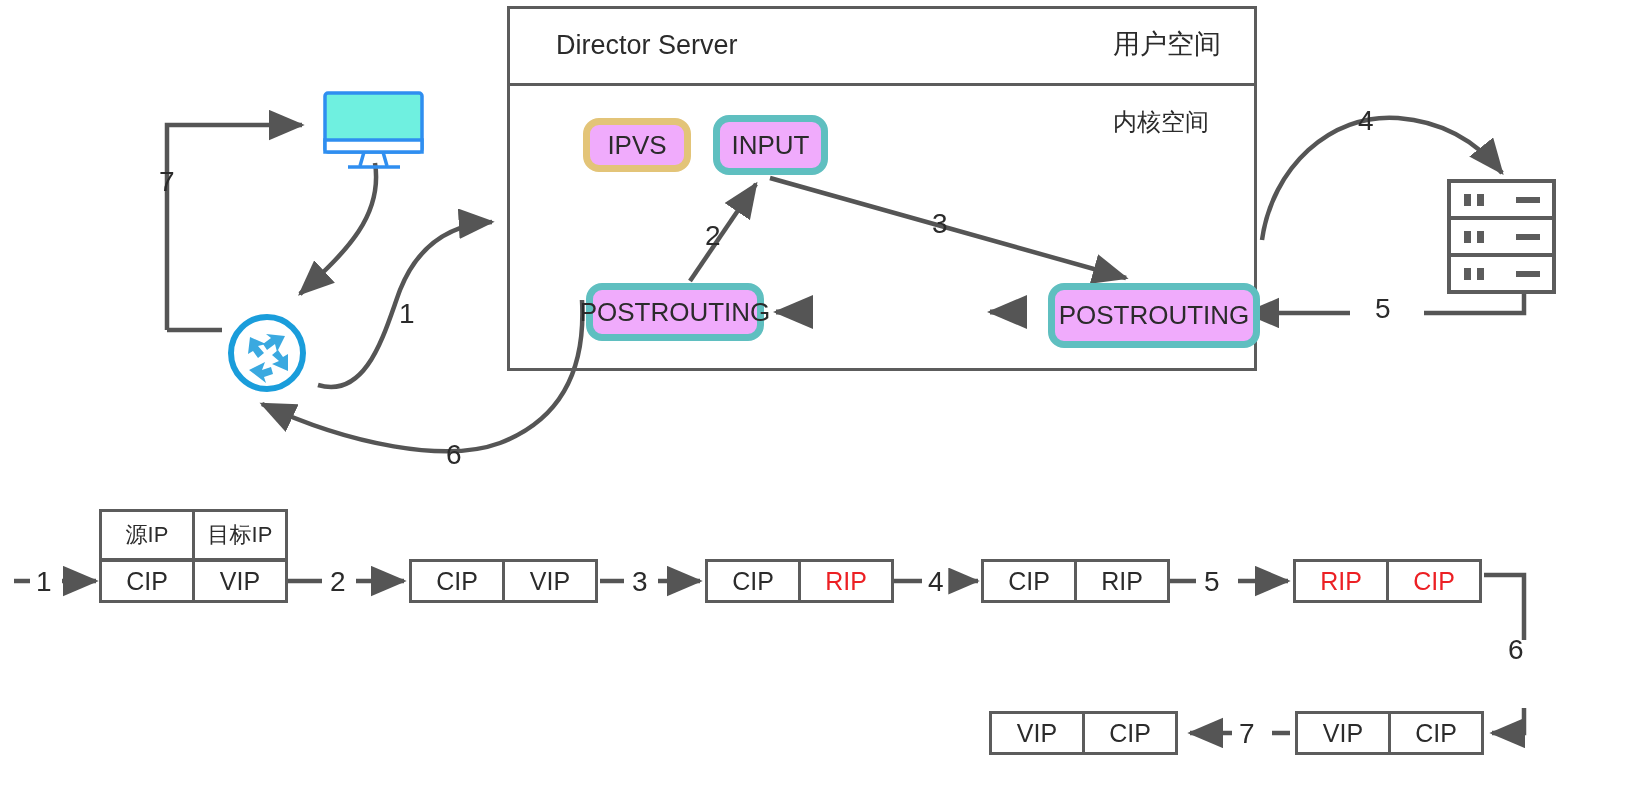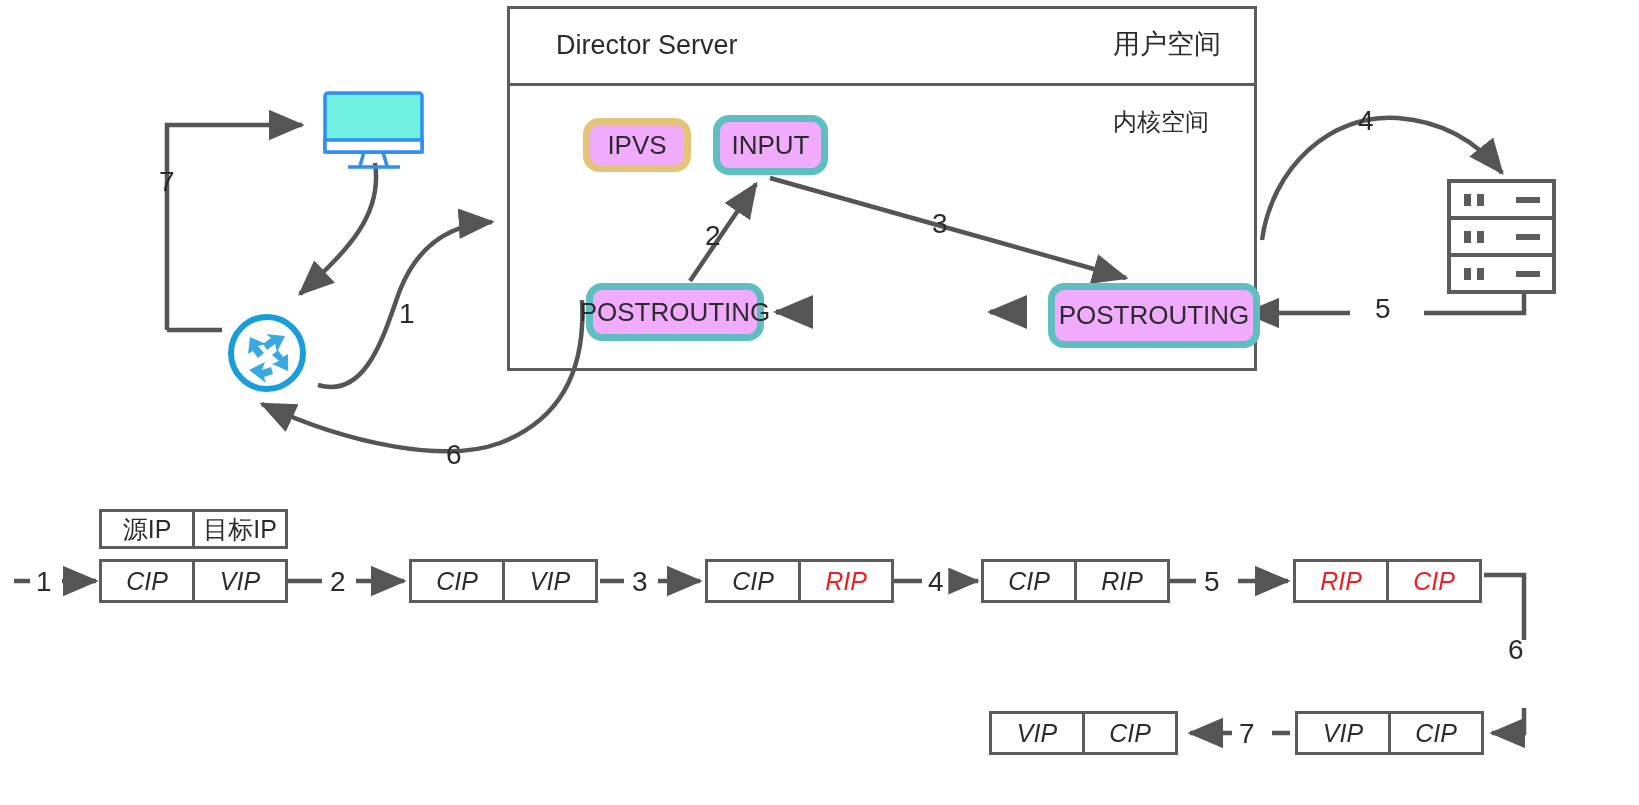--- a/index.html
+++ b/index.html
@@ -87,21 +87,20 @@
   .n4 { left: 1358px; top: 107px; }
   .n5 { left: 1375px; top: 295px; }
   .n6 { left: 446px;  top: 441px; }
   .n7 { left: 159px;  top: 168px; }
 
   
   .pkt {
     position: absolute;
     display: flex;
     box-sizing: border-box;
-    font-style: italic;
   }
   .pkt .cell {
     box-sizing: border-box;
     border: 3px solid #5c5c5c;
     margin-left: -3px;
     display: flex;
     align-items: center;
     justify-content: center;
     font-size: 25px;
     color: #2b2b2b;
@@ -115,24 +114,24 @@
     display: flex;
     box-sizing: border-box;
   }
   .hdr .cell {
     box-sizing: border-box;
     border: 3px solid #5c5c5c;
     margin-left: -3px;
     display: flex;
     align-items: center;
     justify-content: center;
-    font-size: 25px;
+    font-size: 22px;
     color: #2b2b2b;
     background: #ffffff;
-    height: 40px;
+    height: 52px;
   }
   .hdr .cell:first-child { margin-left: 0; }
 
   .steplbl {
     position: absolute;
     font-size: 28px;
     color: #2b2b2b;
   }
   .w96  { width: 96px; }
 </style>

